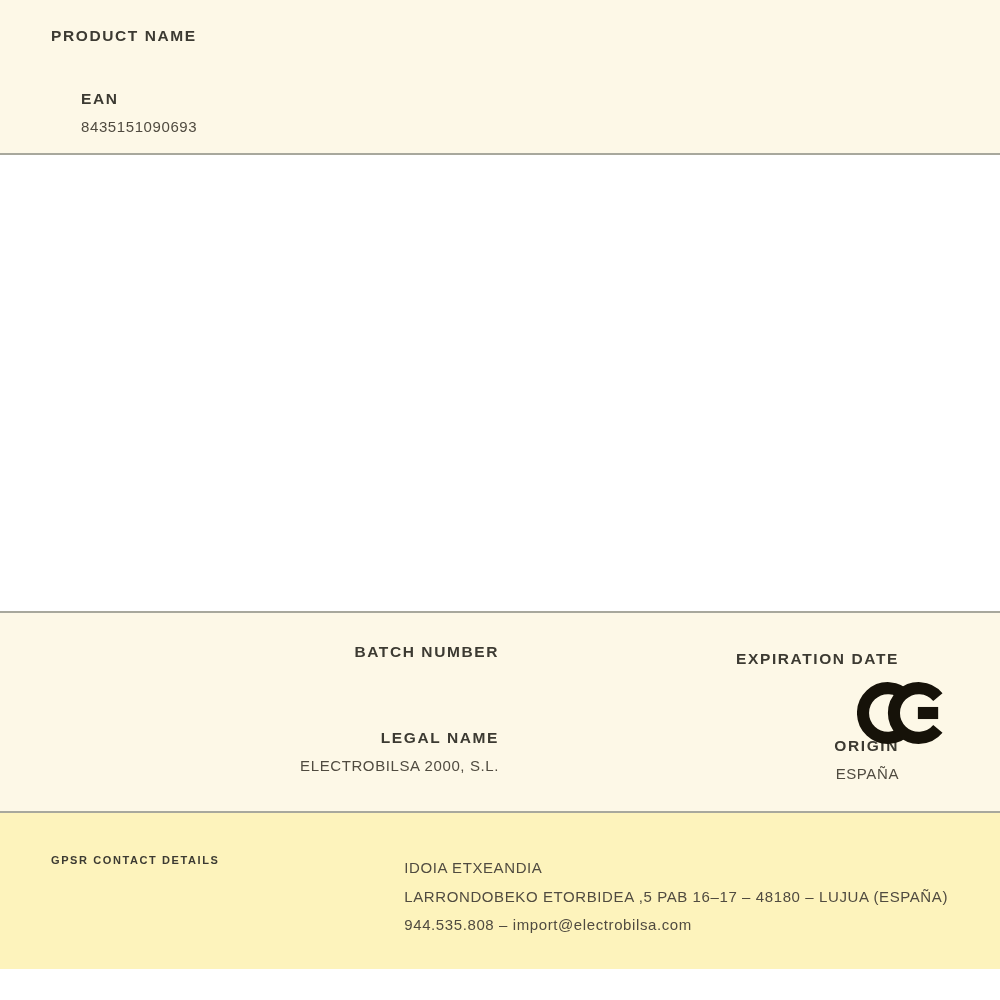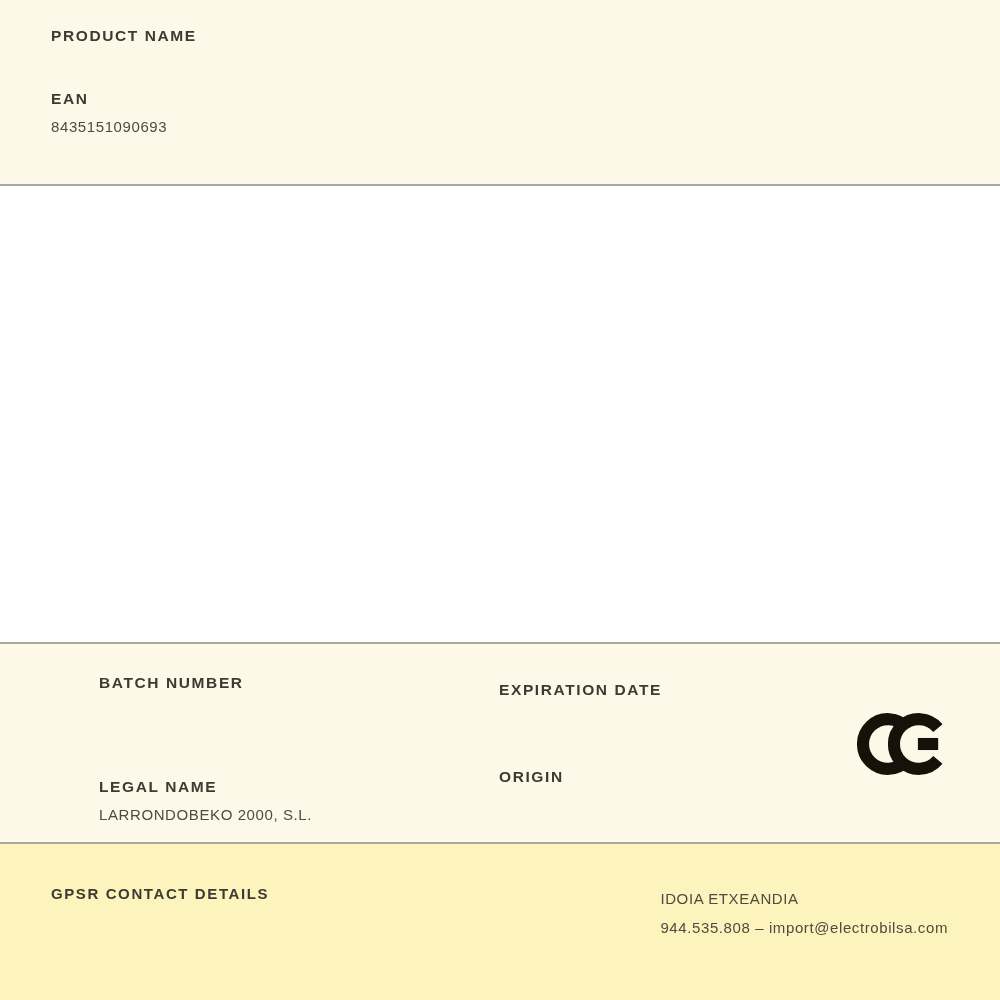--- a/index.html
+++ b/index.html
@@ -16,76 +16,76 @@
     width: 1000px; height: 1000px;
     font-family: "Liberation Sans", sans-serif;
     background: var(--white-bg);
   }
   .page { width: 1000px; height: 1000px; overflow: hidden; }
 
   .divider { height: 2px; background: var(--divider); }
 
   
   .sec-top {
-    height: 184px;
+    height: 153px;
     background: var(--cream-bg);
     padding: 27px 51px 0 51px;
   }
   .field-label {
     font-size: 15.5px;
     font-weight: bold;
     letter-spacing: 1.6px;
     color: var(--label-color);
     line-height: 18px;
   }
   .field-value {
     margin-top: 10px;
     font-size: 15px;
     letter-spacing: 0.6px;
     color: var(--value-color);
     line-height: 18px;
   }
-  .sec-top .field + .field { margin-top: 45px; }
+  .sec-top .field + .field { margin-top: 45px; margin-left: 30px; }
 
   
   .sec-image { height: 456px; background: var(--white-bg); }
 
   
   .sec-info {
     position: relative;
     height: 198px;
     background: var(--cream-bg);
   }
   .info-block {
     position: absolute;
     width: 400px;
-    text-align: left;
+    text-align: right;
   }
   .info-batch      { left: 99px;  top: 30px; }
   .info-expiration { left: 499px; top: 37px; }
-  .info-legal      { left: 99px;  top: 134px; }
+  .info-legal      { left: 99px;  top: 116px; }
   .info-origin     { left: 499px; top: 124px; }
   .info-block .field-value { margin-top: 10px; }
 
   .ce-mark {
     position: absolute;
     left: 857px; top: 68px;
     width: 86px; height: 64px;
   }
 
   
   .sec-contact {
     position: relative;
     height: 156px;
     background: var(--yellow-bg);
   }
   .gpsr-label {
     position: absolute;
     left: 51px; top: 41px;
-    font-size: 15px;
+    font-size: 11px;
     font-weight: bold;
     letter-spacing: 1.6px;
     color: var(--label-color);
   }
   .contact-lines {
     position: absolute;
     right: 52px; top: 41px;
     font-size: 15px;
     letter-spacing: 0.6px;
     color: var(--value-color);
@@ -117,24 +117,25 @@
     <div class="info-block info-batch">
       <div class="field-label">BATCH NUMBER</div>
       <div class="field-value"></div>
     </div>
     <div class="info-block info-expiration">
       <div class="field-label">EXPIRATION DATE</div>
       <div class="field-value"></div>
     </div>
     <div class="info-block info-legal">
       <div class="field-label">LEGAL NAME</div>
-      <div class="field-value">LARRONDOBEKO 2000, S.L.</div>
+      <div class="field-value">ELECTROBILSA 2000, S.L.</div>
     </div>
     <div class="info-block info-origin">
       <div class="field-label">ORIGIN</div>
+      <div class="field-value">ESPAÑA</div>
     </div>
 
     <span class="ce-mark">
       <svg width="86" height="64" viewBox="0 0 89 64" xmlns="http://www.w3.org/2000/svg">
         <g fill="none" stroke="var(--ce-color)" stroke-width="12.5" stroke-linecap="butt">
 
           <path d="M 51.7 15.45 A 25.75 25.75 0 1 0 51.7 48.55"></path>
 
           <path d="M 83.7 15.45 A 25.75 25.75 0 1 0 83.7 48.55"></path>
 
@@ -143,17 +144,18 @@
       </svg>
     </span>
   </section>
 
   <div class="divider"></div>
 
   <section class="sec-contact">
     <div class="gpsr-label">GPSR CONTACT DETAILS</div>
     <div class="contact-lines">
       <div>IDOIA ETXEANDIA</div>
+      <div>LARRONDOBEKO ETORBIDEA ,5 PAB 16–17 – 48180 – LUJUA (ESPAÑA)</div>
       <div>944.535.808 – import@electrobilsa.com</div>
     </div>
   </section>
 
 </div>
 
 </body></html>

